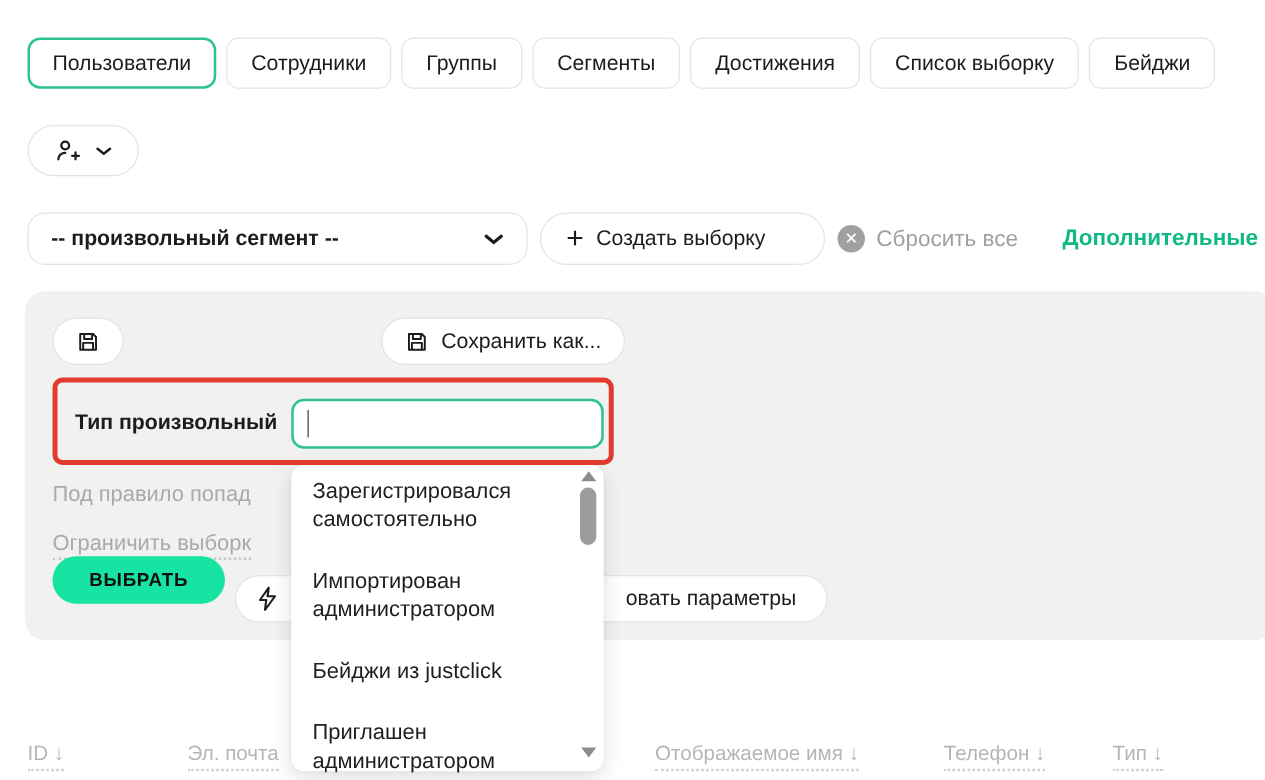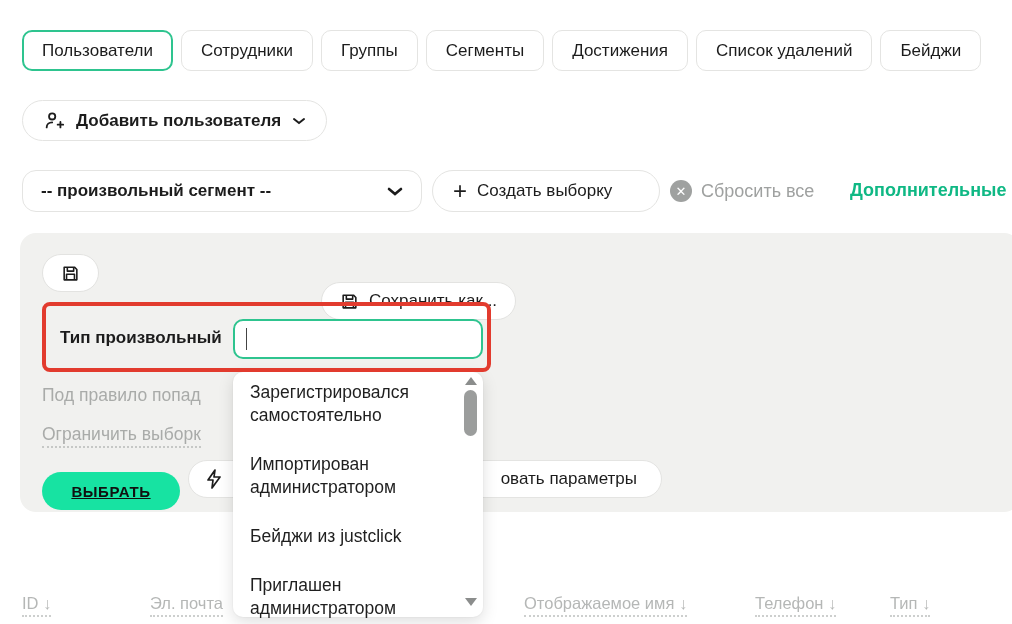--- a/index.html
+++ b/index.html
@@ -41,24 +41,24 @@
   .reg-input { position:absolute; left:233px; top:319px; width:250px; height:40px;
                border:2px solid #2ec48f; border-radius:10px; background:#fff;
                z-index:3; font-size:17px; padding:0 12px;
                font-family:"Liberation Sans","DejaVu Sans",sans-serif; outline:none; }
   .caret { position:absolute; left:246px; top:328px; width:1px; height:22px;
            background:#444; z-index:4; }
   
   .muted { position:absolute; color:#a9aba9; font-size:17.5px; z-index:1; white-space:nowrap; }
   .dotted-u { border-bottom:2px dotted #c6c8c6; padding-bottom:2px; }
   
-  .select-btn { position:absolute; left:42px; top:472px; width:138px; height:38px;
+  .select-btn { position:absolute; left:42px; top:445px; width:138px; height:38px;
                 background:#17e3a2; border-radius:24px; border:none; z-index:1;
                 font-size:15px; font-weight:800; letter-spacing:.6px; color:#101010;
-                cursor:pointer; font-family:"Liberation Sans","DejaVu Sans",sans-serif;text-decoration:underline; }
+                cursor:pointer; font-family:"Liberation Sans","DejaVu Sans",sans-serif; }
   .flash-pill { left:188px; top:460px; width:130px; height:38px; border-radius:19px;
                 padding-left:17px; z-index:1; }
   .params-pill { left:300px; top:460px; width:362px; height:38px; border-radius:19px;
                  justify-content:flex-end; padding-right:24px; z-index:1; }
   
   .dropdown { position:absolute; left:233px; top:372px; width:250px; height:245px;
               background:#fff; border-radius:10px; z-index:5;
               box-shadow:0 5px 16px rgba(0,0,0,.13), 0 0 0 1px rgba(0,0,0,.02); }
   .dd-list { padding:9px 34px 0 17px; }
   .dd-opt { font-size:17.5px; line-height:23px; margin-bottom:26px; cursor:pointer; color:#1f1f1f; }
@@ -83,33 +83,32 @@
 </style>
 </head>
 <body>
 
 <div class="tabs">
   <div class="tab active">Пользователи</div>
   <div class="tab">Сотрудники</div>
   <div class="tab">Группы</div>
   <div class="tab">Сегменты</div>
   <div class="tab">Достижения</div>
-  <div class="tab">Список удалений</div>
+  <div class="tab">Список выборку</div>
   <div class="tab">Бейджи</div>
 </div>
 
 <div class="pill" style="left:22px; top:100px; height:41px; padding:0 20px; gap:11px;">
   <span class="icon">
     <svg width="22" height="22" viewBox="0 0 24 24" fill="none" stroke="#1c1c1c" stroke-width="2" stroke-linecap="round">
       <circle cx="10" cy="7" r="3.4"></circle>
         <path d="M4 19c0-3.3 2.7-5.5 6-5.5"></path>
       <path d="M16 16h6M19 13v6"></path>
     </svg>
   </span>
-  <span style="font-weight:600;">Добавить пользователя</span>
   <span class="icon">
     <svg width="14" height="10" viewBox="0 0 14 10" fill="none" stroke="#1c1c1c" stroke-width="2" stroke-linecap="round">
         <path d="M2 3l5 4 5-4"></path>
       </svg>
   </span>
 </div>
 
 <div class="pill select-pill">
   <span>-- произвольный сегмент --</span>
   <span class="icon">
@@ -135,21 +134,21 @@
 
 <div class="pill save-pill" style="left:42px;">
   <span class="icon">
     <svg width="19" height="19" viewBox="0 0 24 24" fill="none" stroke="#1c1c1c" stroke-width="2" stroke-linejoin="round">
       <path d="M4 4h13l3 3v13H4z"></path>
         <path d="M8 4v5h8V4"></path>
         <path d="M7 20v-7h10v7"></path>
     </svg>
   </span>
 </div>
-<div class="pill save-pill" style="left:321px;margin-top:28px;">
+<div class="pill save-pill" style="left:305px;">
   <span class="icon">
     <svg width="19" height="19" viewBox="0 0 24 24" fill="none" stroke="#1c1c1c" stroke-width="2" stroke-linejoin="round">
       <path d="M4 4h13l3 3v13H4z"></path>
         <path d="M8 4v5h8V4"></path>
         <path d="M7 20v-7h10v7"></path>
     </svg>
   </span>
   <span>Сохранить как...</span>
 </div>
 

